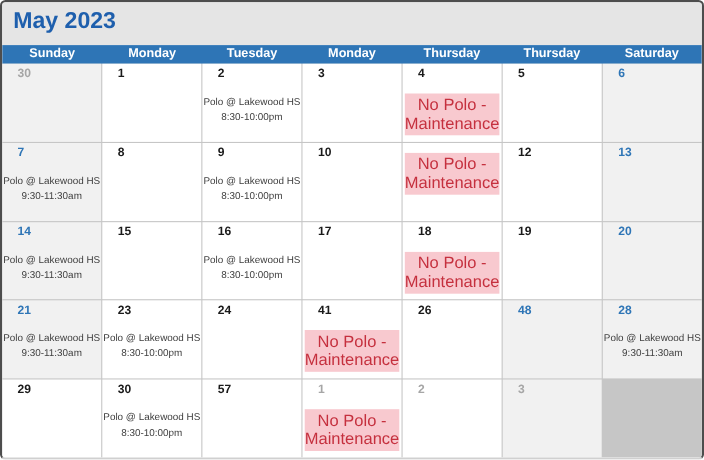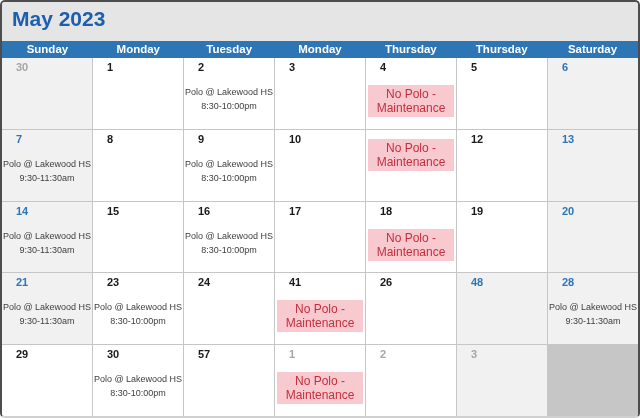--- a/index.html
+++ b/index.html
@@ -28,21 +28,21 @@
   .cell{background:#ffffff;overflow:hidden;}
   .cell.weekend{background:var(--weekend-bg,#f1f1f1);}
   .date{font-size:11px;font-weight:bold;color:var(--in-month-text,#1a1a1a);padding:3px 0 0 14px;height:15px;}
   .date.wkd{color:var(--weekend-date-text,#2e75b6);}
   .date.out{color:var(--out-month-text,#a6a6a6);}
   .polo{margin-top:9px;text-align:center;font-size:9px;color:var(--event-text,#404040);line-height:14px;}
   .nopolo{
     margin:9px 2px 0 2px;padding:2px 0;
     background:var(--no-polo-bg,#f8c9cf);
     color:var(--no-polo-text,#c5303e);
-    font-size:12px;text-align:center;
+    font-size:15px;text-align:center;
   }
 </style>
 </head>
 <body>
 
 <div class="calendar">
   <div class="titlebar">
     <span class="title">May 2023</span>
   </div>
   <div class="dow-row">

